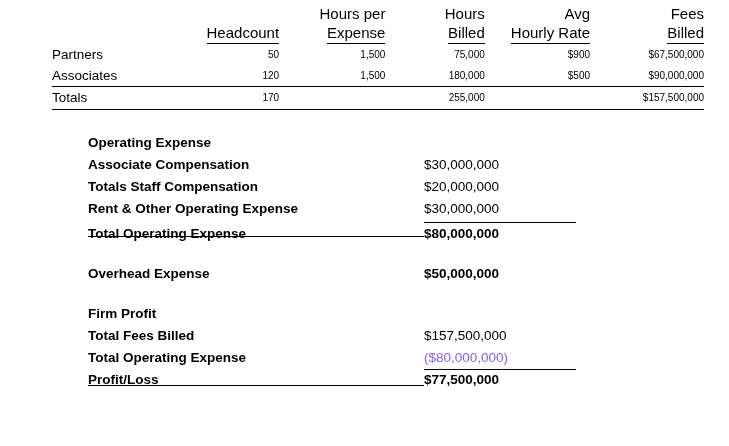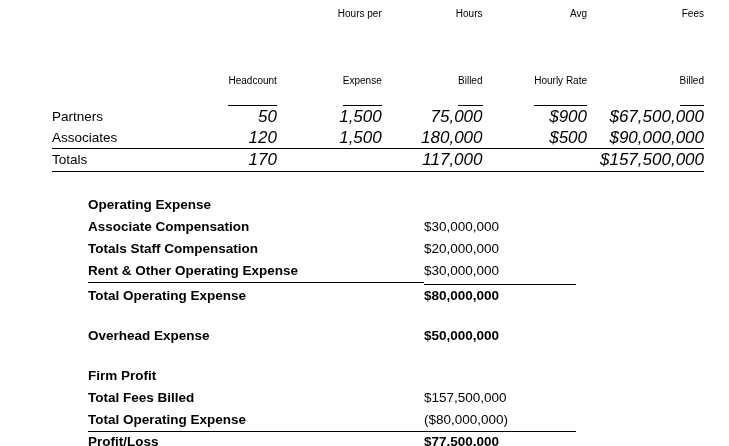--- a/index.html
+++ b/index.html
@@ -30,49 +30,47 @@
     width: 652px;
   }
   table.top td, table.top th {
     padding: 0;
     vertical-align: bottom;
     font-weight: normal;
   }
   .hdr-cell {
     text-align: right;
     font-weight: bold;
-    font-size: 10px;
+    font-size: 15px;
     line-height: 19px;
     padding-bottom: 1px;
   }
   .hdr-under {
     border-bottom: 1.6px solid #000;
     display: inline-block;
-    padding-bottom: 15px;
-    margin-top: 48px;
+    padding-bottom: 1px;
   }
   .col-label { width: 126px; text-align: left; }
   .col-head  { width: 108px; }
   .col-hpa   { width: 110px; }
   .col-hb    { width: 104px; }
   .col-ahr   { width: 110px; }
   .col-fb    { width: 118px; }
 
   .rowlabel {
     font-weight: bold;
     text-align: left;
     font-size: 13.5px;
     line-height: 21px;
     margin-left: 40px;
   }
   .num {
     text-align: right;
-    font-size: 17px;
+    font-size: 10px;
     line-height: 21px;
-    font-style: italic;
   }
   .totals-row td {
     font-weight: bold;
     border-top: 1.6px solid #000;
     padding-top: 1px;
     line-height: 22px;
   }
   .totals-row .bottomline {
     border-bottom: 1.6px solid #000;
   }
@@ -102,26 +100,26 @@
   }
   .line .val {
     display: inline-block;
     width: 152px;
     text-align: left;
   }
   .line.bold .lbl, .line.bold .val { font-weight: bold; }
 
   .lbl.underlined {
     border-bottom: 1.4px solid #000;
-    padding-bottom: 0px;
+    padding-bottom: 16px;
   }
   .val.underlined-full {
     border-bottom: 1.6px solid #000;
   }
-  .red { color: #000000; }
+  .red { color: #8b5cf6; }
   .spacer-md { height: 18px; }
   .spacer-lg { height: 22px; }
 
   .paren-note {
     font-size: 13.5px;
     line-height: 22px;
   }
 
   
   .val-rule {
@@ -173,21 +171,21 @@
       <td class="num">1,500</td>
       <td class="num">180,000</td>
       <td class="num">$500</td>
       <td class="num">$90,000,000</td>
     </tr>
 
     <tr class="totals-row">
       <td class="rowlabel bottomline">Totals</td>
       <td class="num bottomline">170</td>
       <td class="num bottomline"></td>
-      <td class="num bottomline">117,000</td>
+      <td class="num bottomline">255,000</td>
       <td class="num bottomline"></td>
       <td class="num bottomline">$157,500,000</td>
     </tr>
   </tbody>
     </table>
 
   <div class="spacer-lg"></div>
 
   <div class="section">
     <div class="section-title">Operating Expense</div>

